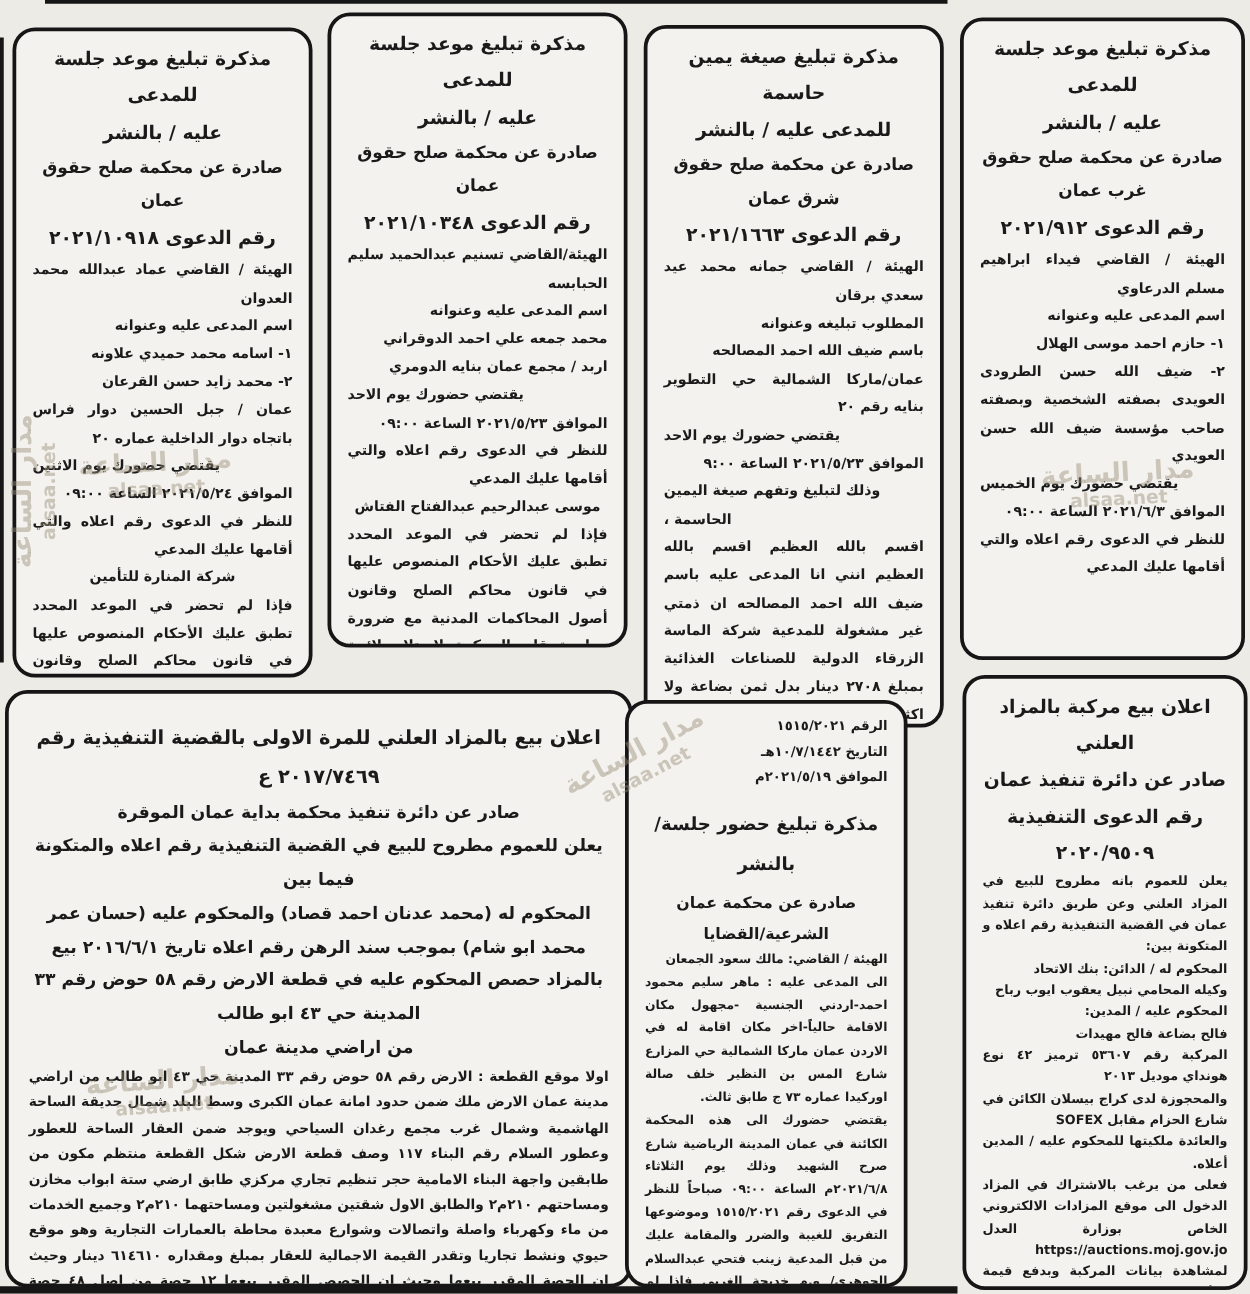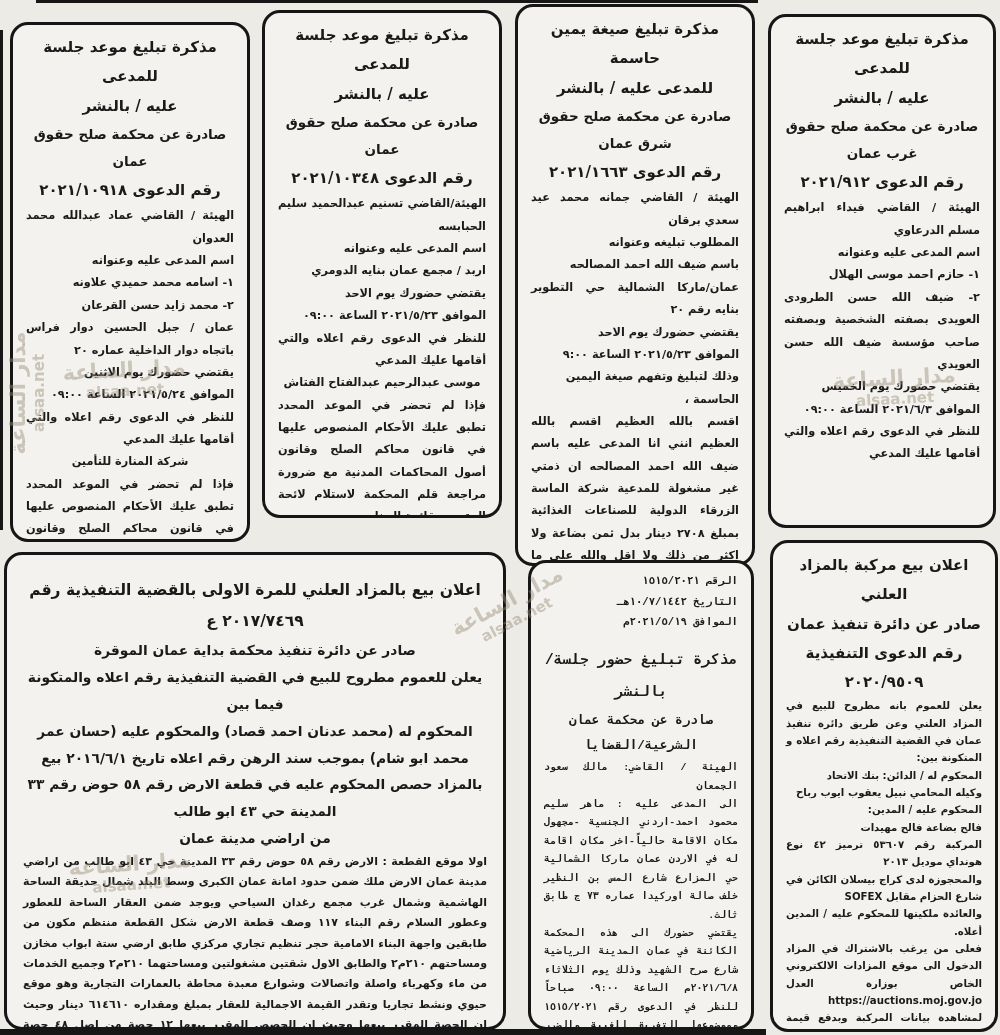--- a/index.html
+++ b/index.html
@@ -17,41 +17,41 @@
     padding:8px 13px;
     direction:rtl;
     overflow:hidden;
     box-sizing:border-box;
     z-index:2;
   }
   .ln{font-weight:bold;}
   .ln.h1{text-align:center;}
   .ln.h2{text-align:center;}
   .ln.r{text-align:justify;text-align-last:right;}
-  .ln.c{text-align:right;}
+  .ln.c{text-align:left;}
   .ln.sig{text-align:center;}
   .ln.meta{text-align:right;}
 
   
   .n-top .ln.h1{font-size:15px;line-height:1.95;}
   .n-top .ln.h2{font-size:13.5px;line-height:2.05;}
   .n-top .ln.r,.n-top .ln.c,.n-top .ln.sig{font-size:11.3px;line-height:1.98;}
   .n-t1{left:768px;top:14px;width:228px;height:514px;}
-  .n-t2{left:515px;top:4px;width:240px;height:562px;}
+  .n-t2{left:515px;top:20px;width:240px;height:562px;}
   .n-t3{left:262px;top:10px;width:240px;height:508px;}
   .n-t4{left:10px;top:22px;width:240px;height:520px;}
 
   
   .n-b1{left:4px;top:552px;width:502px;height:478px;padding:20px 16px;}
   .n-b1 .ln.h1{font-size:15.5px;line-height:2.0;}
   .n-b1 .ln.h2{font-size:13.8px;line-height:1.95;}
   .n-b1 .ln.r,.n-b1 .ln.rb{font-size:11px;line-height:1.85;}
 
   
-  .n-b2{left:528px;top:560px;width:226px;height:470px;font-family:Liberation Mono, monospace;}
+  .n-b2{left:500px;top:560px;width:226px;height:470px;}
   .n-b2 .ln.meta{font-size:10.6px;line-height:1.95;}
   .n-b2 .ln.h1{font-size:14.5px;line-height:2.2;margin-top:12px;}
   .n-b2 .ln.h2{font-size:12.6px;line-height:2.0;}
   .n-b2 .ln.r,.n-b2 .ln.rb{font-size:9.9px;line-height:1.86;}
 
   
   .n-b3{left:770px;top:540px;width:228px;height:492px;}
   .n-b3 .ln.h1{font-size:15px;line-height:1.95;}
   .n-b3 .ln.r,.n-b3 .ln.rb{font-size:10.2px;line-height:1.7;}
 
@@ -116,20 +116,21 @@
 </article>
 
 <article class="notice n-top n-t3">
   <div class="lines">
       <div class="ln h1">مذكرة تبليغ موعد جلسة للمدعى</div>
       <div class="ln h1">عليه / بالنشر</div>
       <div class="ln h2">صادرة عن محكمة صلح حقوق عمان</div>
       <div class="ln h1">رقم الدعوى ٢٠٢١/١٠٣٤٨</div>
       <div class="ln r">الهيئة/القاضي تسنيم عبدالحميد سليم الحبابسه</div>
       <div class="ln r">اسم المدعى عليه وعنوانه</div>
+      <div class="ln r">محمد جمعه علي احمد الدوقراني</div>
       <div class="ln r">اربد / مجمع عمان بنايه الدومري</div>
       <div class="ln c">يقتضي حضورك يوم الاحد</div>
       <div class="ln r">الموافق ٢٠٢١/٥/٢٣ الساعة ٠٩:٠٠</div>
       <div class="ln r">للنظر في الدعوى رقم اعلاه والتي أقامها عليك المدعي</div>
       <div class="ln sig">موسى عبدالرحيم عبدالفتاح الفتاش</div>
       <div class="ln r">فإذا لم تحضر في الموعد المحدد تطبق عليك الأحكام المنصوص عليها في قانون محاكم الصلح وقانون أصول المحاكمات المدنية مع ضرورة مراجعة قلم المحكمة لاستلام لائحة الدعوى وقائمة البينات</div>
     </div>
 </article>
 
 <article class="notice n-top n-t4">

